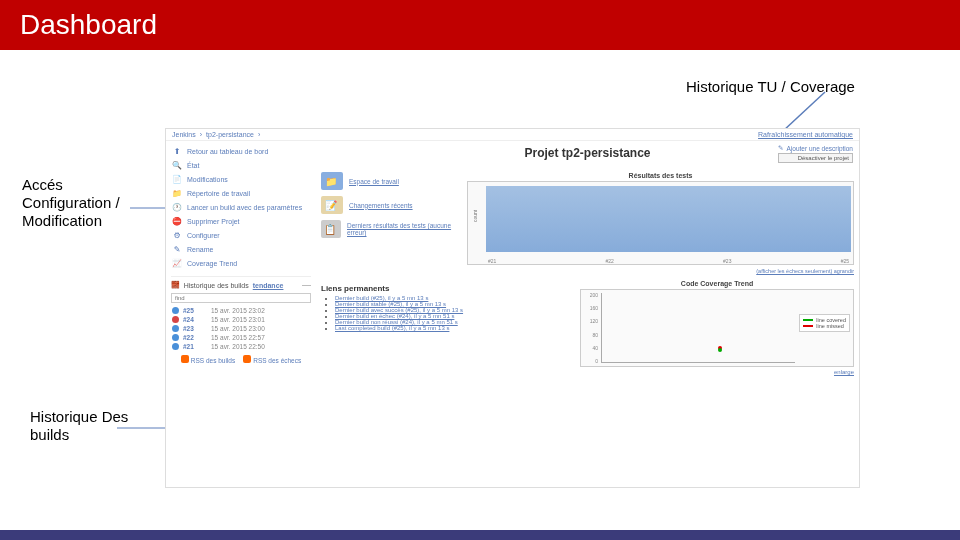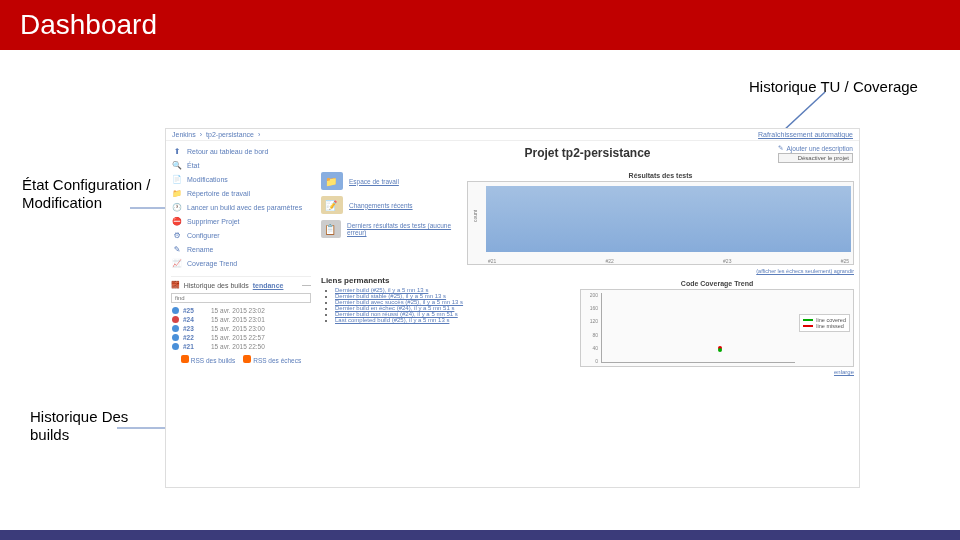--- a/index.html
+++ b/index.html
@@ -5,21 +5,21 @@
   * { box-sizing: border-box; margin: 0; padding: 0; font-family: Arial, Helvetica, sans-serif; }
   html, body { width: 960px; height: 540px; background: #fff; overflow: hidden; }
 
   .topbar {
     background: #c00000; color: #fff; height: 50px;
     display: flex; align-items: center; padding-left: 20px;
   }
   .topbar h1 { font-size: 28px; font-weight: 400; }
 
   .anno { position: absolute; font-size: 15px; color: #000; line-height: 1.2; }
-  .anno-tr { top: 78px; left: 749px; }
+  .anno-tr { top: 78px; left: 686px; }
   .anno-left1 { top: 176px; left: 22px; width: 130px; }
   .anno-left2 { top: 408px; left: 30px; width: 110px; }
 
   .screenshot {
     position: absolute; left: 165px; top: 128px; width: 695px; height: 360px;
     border: 1px solid #ddd; font-size: 7px; color: #555; background: #fff;
     filter: blur(0.2px);
   }
 
   .crumb { display: flex; align-items: center; gap: 4px; padding: 2px 6px; border-bottom: 1px solid #eee; font-size: 7px; color: #5b7dba; }
@@ -68,21 +68,21 @@
   .bigitem a { color: #5b7dba; font-size: 6.5px; text-decoration: underline; }
 
   .chartcol { flex: 1; }
   .charttitle { text-align: center; font-weight: bold; font-size: 7px; color: #444; margin-bottom: 2px; }
   .chartbox { height: 84px; border: 1px solid #ccc; background: #f9f9f9; position: relative; margin-bottom: 3px; }
   .chartbox .area { position: absolute; left: 18px; right: 2px; top: 4px; bottom: 12px; background: linear-gradient(#9abae0,#7aa3d6); opacity: .9; }
   .chartbox .yl { position: absolute; left: 1px; top: 50%; transform: rotate(-90deg) translateX(10px); font-size: 5px; color: #777; }
   .chartbox .xticks { position: absolute; left: 18px; right: 2px; bottom: 0; display: flex; justify-content: space-between; font-size: 5px; color: #888; padding: 0 2px; }
   .sublink { text-align: right; font-size: 5.5px; color: #5b7dba; text-decoration: underline; }
 
-  .perm { }
+  .perm { margin-top: 8px; }
   .perm h4 { font-size: 8px; color: #333; margin-bottom: 2px; }
   .perm ul { list-style: disc; padding-left: 14px; }
   .perm li { font-size: 6px; color: #444; }
   .perm li a { color: #5b7dba; text-decoration: underline; }
 
   .covtitle { text-align: center; font-size: 7px; font-weight: bold; color: #444; margin-top: 4px; }
   .covchart { height: 78px; border: 1px solid #ccc; background: #fafafa; position: relative; margin-top: 2px; }
   .covchart .plot { position: absolute; left: 20px; right: 58px; top: 3px; bottom: 3px; border-left: 1px solid #aaa; border-bottom: 1px solid #aaa; }
   .covchart .yticks { position: absolute; left: 0; top: 0; bottom: 0; width: 18px; display: flex; flex-direction: column; justify-content: space-between; align-items: flex-end; font-size: 5px; color: #888; padding: 2px 1px; }
   .covchart .legend { position: absolute; right: 3px; top: 24px; border: 1px solid #ccc; background: #fff; font-size: 5.5px; padding: 2px 3px; }
@@ -97,21 +97,21 @@
   .footer { position: absolute; left: 0; right: 0; bottom: 0; height: 10px; background: #3b3b7a; }
 </style>
 </head>
 <body>
 
 <div class="topbar">
   <h1>Dashboard</h1>
 </div>
 
 <div class="anno anno-tr">Historique TU / Coverage</div>
-<div class="anno anno-left1">État Configuration / Modification</div>
+<div class="anno anno-left1">Accés Configuration / Modification</div>
 <div class="anno anno-left2">Historique Des builds</div>
 
 <svg class="arrow" style="left:128px; top:198px;" width="60" height="20">
   <line x1="2" y1="10" x2="54" y2="10" stroke="#5b7dba" stroke-width="1"></line>
   <polygon points="54,6 60,10 54,14" fill="#5b7dba"></polygon>
 </svg>
 <svg class="arrow" style="left:115px; top:418px;" width="60" height="20">
   <line x1="2" y1="10" x2="54" y2="10" stroke="#5b7dba" stroke-width="1"></line>
   <polygon points="54,6 60,10 54,14" fill="#5b7dba"></polygon>
 </svg>

